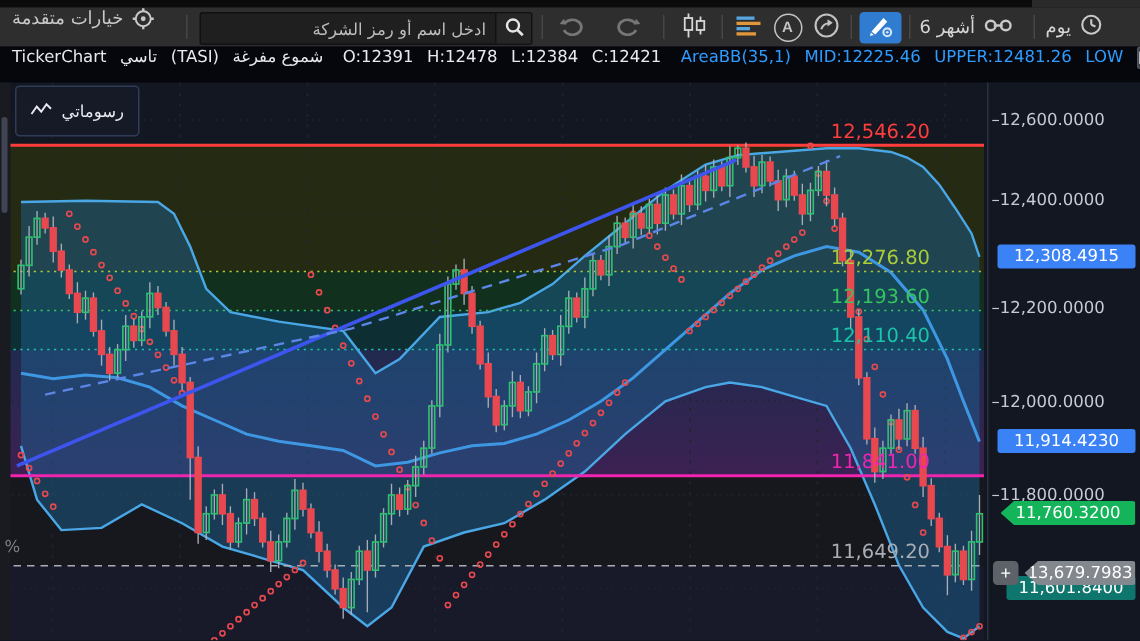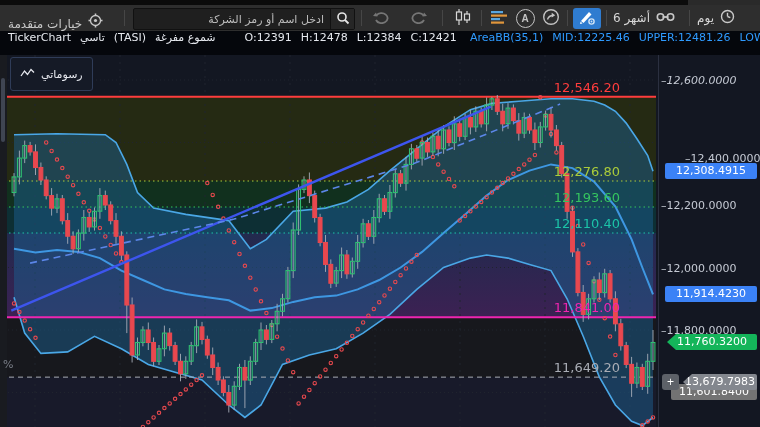--- a/index.html
+++ b/index.html
@@ -5,21 +5,21 @@
   html,body{margin:0;padding:0;background:#131722;}
   .app{position:relative;width:760px;height:427px;overflow:hidden;background:#131722;
        font-family:"DejaVu Sans",sans-serif;}
   
   .titlebar{position:absolute;left:0;top:0;width:760px;height:5px;background:#0b0b0b;}
   .titlebar-seg{position:absolute;right:0;top:0;width:72px;height:5px;background:#2a2a2a;}
   
   .toolbar{position:absolute;left:0;top:5px;width:760px;height:26px;background:#2e2e2e;
            border-bottom:1px solid #1b1b1b;}
   .tdiv{position:absolute;top:5px;width:1px;height:16px;background:#464646;}
-  .adv{position:absolute;left:8px;top:0;height:26px;display:flex;align-items:flex-end;gap:6px;
+  .adv{position:absolute;left:8px;top:0;height:26px;display:flex;align-items:flex-start;gap:6px;
        color:#c9c9c9;font-size:12px;cursor:pointer;}
   .search{position:absolute;left:133px;top:3px;width:220px;height:20px;background:#1f1f1f;
           border:1px solid #111;border-radius:2px;display:flex;align-items:stretch;}
   .search input{flex:1;background:transparent;border:none;outline:none;color:#cfcfcf;
                 font-size:11px;padding:0 6px;font-family:"DejaVu Sans",sans-serif;}
   .search input::placeholder{color:#bdbdbd;}
   .sbtn{width:24px;border:none;border-left:1px solid #111;background:#262626;cursor:pointer;
         display:flex;align-items:center;justify-content:center;padding:0;}
   .icon-btn{position:absolute;top:3px;width:26px;height:20px;background:transparent;border:none;
             padding:0;display:flex;align-items:center;justify-content:center;cursor:pointer;}
@@ -51,21 +51,21 @@
   .axis{position:absolute;left:658px;top:55px;width:102px;height:372px;background:#131722;
         border-left:1px solid #2b3040;}
   .tick{position:absolute;left:2px;transform:translateY(-50%);color:#c5cad4;font-size:11px;}
   .badge{position:absolute;height:16px;line-height:16px;font-size:11px;color:#fff;
          text-align:center;border-radius:2px;transform:translateY(0);}
   .b-blue{left:6px;width:92px;background:#3b82f6;z-index:6;}
   .b-green{left:8px;width:90px;background:#14b55a;z-index:6;
            clip-path:polygon(9px 0,100% 0,100% 100%,9px 100%,0 50%);}
   .b-gray{left:24px;width:74px;background:#83878e;z-index:9;
           clip-path:polygon(9px 0,100% 0,100% 100%,9px 100%,0 50%);}
-  .b-red{left:12px;width:86px;background:#737373;z-index:7;}
+  .b-red{left:12px;width:86px;background:#0f766e;z-index:7;}
   .plusbtn{position:absolute;left:3px;width:17px;height:16px;background:#5d6168;color:#fff;
            border-radius:3px;text-align:center;line-height:15px;font-size:12px;z-index:10;
            border:none;padding:0;cursor:pointer;}
 </style>
 </head>
 <body>
 
 <div class="app">
 
   <div class="titlebar">
@@ -191,21 +191,21 @@
           </svg>
       </span>
     </div>
   </div>
 
   <div class="infobar">
     <span class="sp">TickerChart</span>
     <span class="sp" dir="rtl">تاسي</span>
     <span class="sp">(TASI)</span>
     <span class="sp" dir="rtl">شموع مفرغة</span>
-    <span class="sp" style="margin-left:20px">O:12391</span>
+    <span class="sp" style="margin-left:4px">O:12391</span>
     <span class="sp">H:12478</span>
     <span class="sp">L:12384</span>
     <span class="sp">C:12421</span>
     <span class="sp blue" style="margin-left:4px">AreaBB(35,1)</span>
     <span class="sp blue">MID:12225.46</span>
     <span class="sp blue">UPPER:12481.26</span>
     <span class="sp blue">LOW</span>
     <button class="mini-btn">
       <span><svg width="9" height="9" viewBox="0 0 9 9">
             <rect x="1" y="1" width="7" height="7" fill="none" stroke="#c3c7cf" stroke-width="1.2"></rect>
@@ -638,22 +638,22 @@
   <button class="drawings">
     <span>
       <svg width="15" height="11" viewBox="0 0 15 11">
           <polyline points="1,9 4.5,4 7.5,7.5 11,2.5 14,5.5" fill="none" stroke="#e8eaf0" stroke-width="1.3"></polyline>
         </svg>
     </span>
     <span>رسوماتي</span>
   </button>
 
   <div class="axis" id="axis">
-      <div class="tick" style="top: 25px; font-style: italic;">–12,600.0000</div>
-      <div class="tick" style="top: 103px; margin-left: 24px;">–12,400.0000</div>
+      <div class="tick" style="top: 25px;">–12,600.0000</div>
+      <div class="tick" style="top: 78px;">–12,400.0000</div>
       <div class="tick" style="top: 150px;">–12,200.0000</div>
       <div class="tick" style="top: 212.5px;">–12,000.0000</div>
       <div class="tick" style="top: 275px;">–11,800.0000</div>
       <div class="badge b-blue" style="top: 108px;">12,308.4915</div>
       <div class="badge b-blue" style="top: 231px;">11,914.4230</div>
       <div class="badge b-green" style="top: 279px;">11,760.3200</div>
       <div class="badge b-red" style="top: 329px;">11,601.8400</div>
       <button class="plusbtn" style="top: 319px;">+</button>
       <div class="badge b-gray" style="top: 319px;">13,679.7983</div>
     </div>

